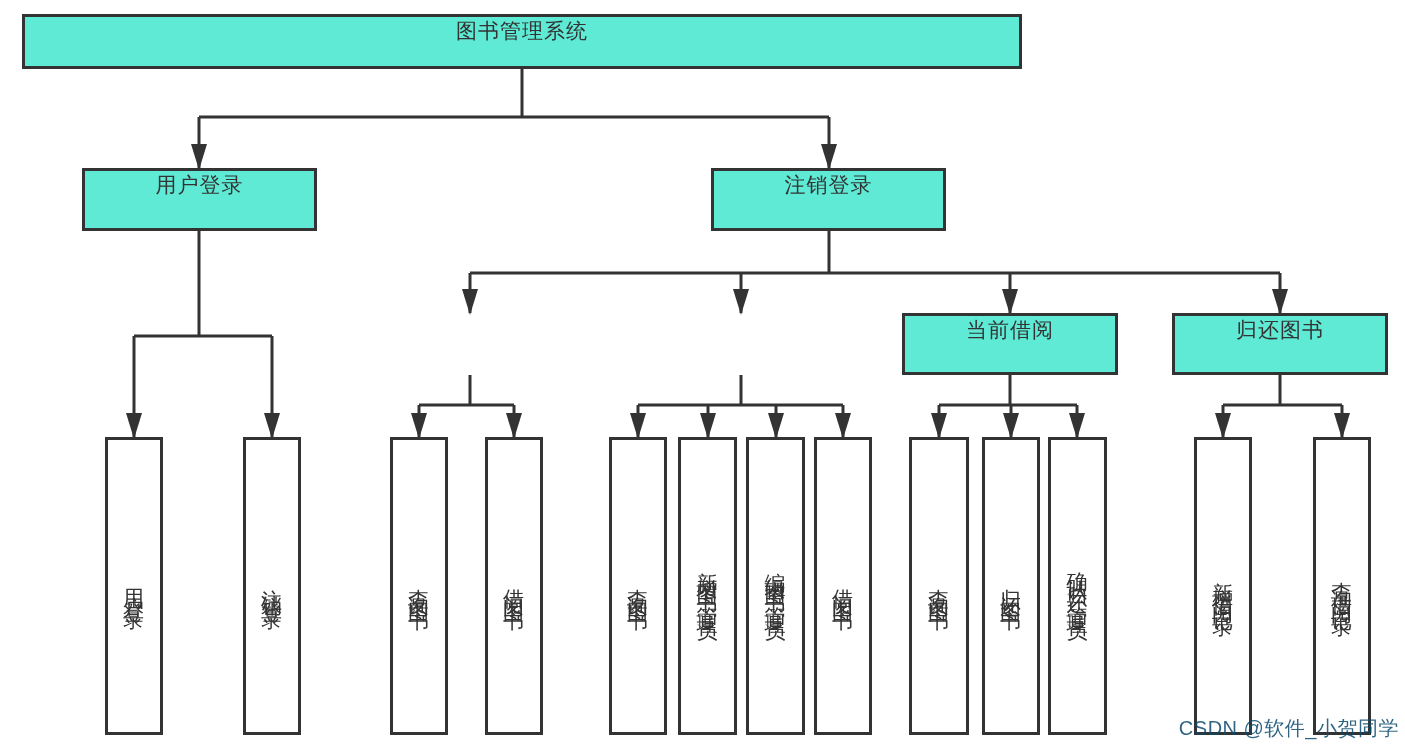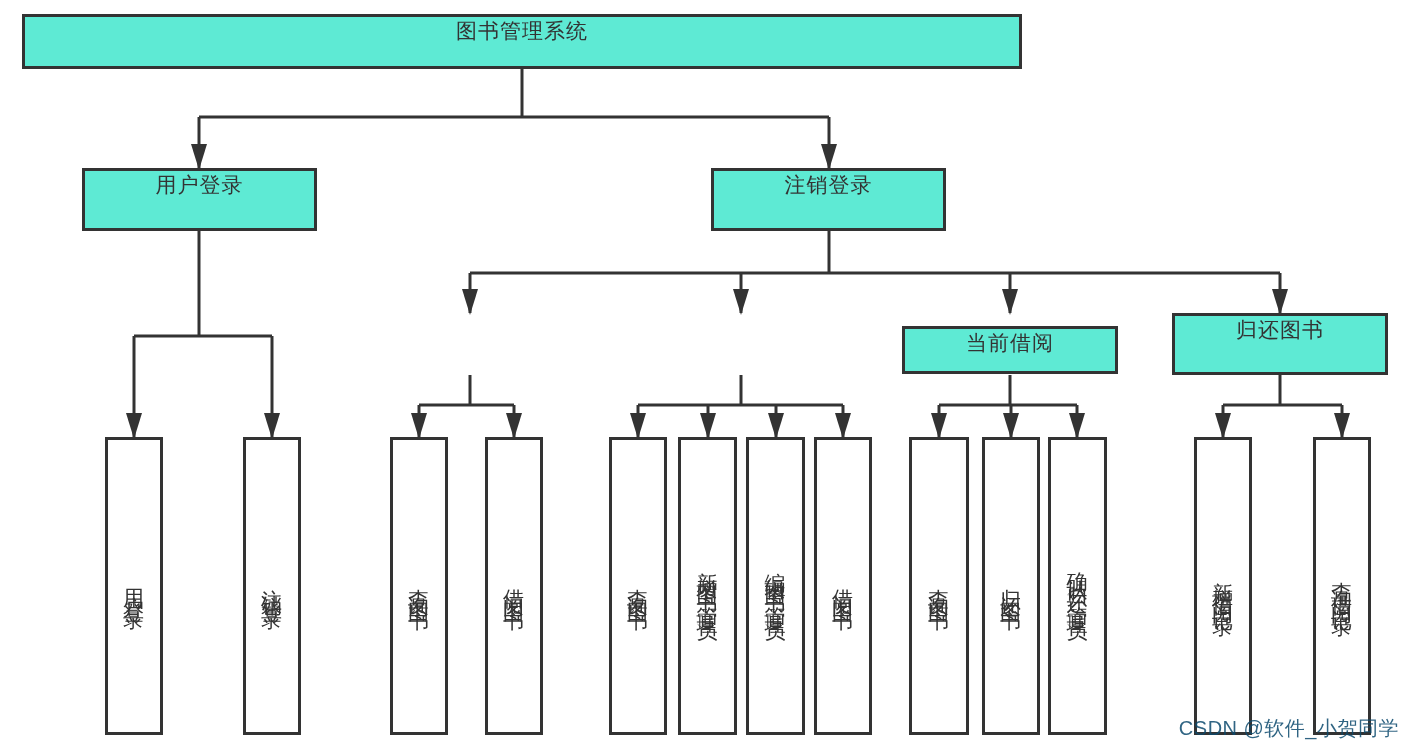--- a/index.html
+++ b/index.html
@@ -134,21 +134,21 @@
     <span>图书管理系统</span>
   </div>
 
   <div class="node" style="left:82px;top:168px;width:235px;height:63px">
     <span>用户登录</span>
   </div>
   <div class="node" style="left:711px;top:168px;width:235px;height:63px">
     <span>注销登录</span>
   </div>
 
-  <div class="node" style="left:902px;top:326px;width:216px;height:48px">
+  <div class="node" style="left:902px;top:313px;width:216px;height:62px">
     <span>当前借阅</span>
   </div>
   <div class="node" style="left:1172px;top:313px;width:216px;height:62px">
     <span>归还图书</span>
   </div>
 
   <div class="vnode" style="left:105px;top:437px;width:58px;height:298px">
     <span>用户登录</span>
   </div>
   <div class="vnode" style="left:243px;top:437px;width:58px;height:298px">

